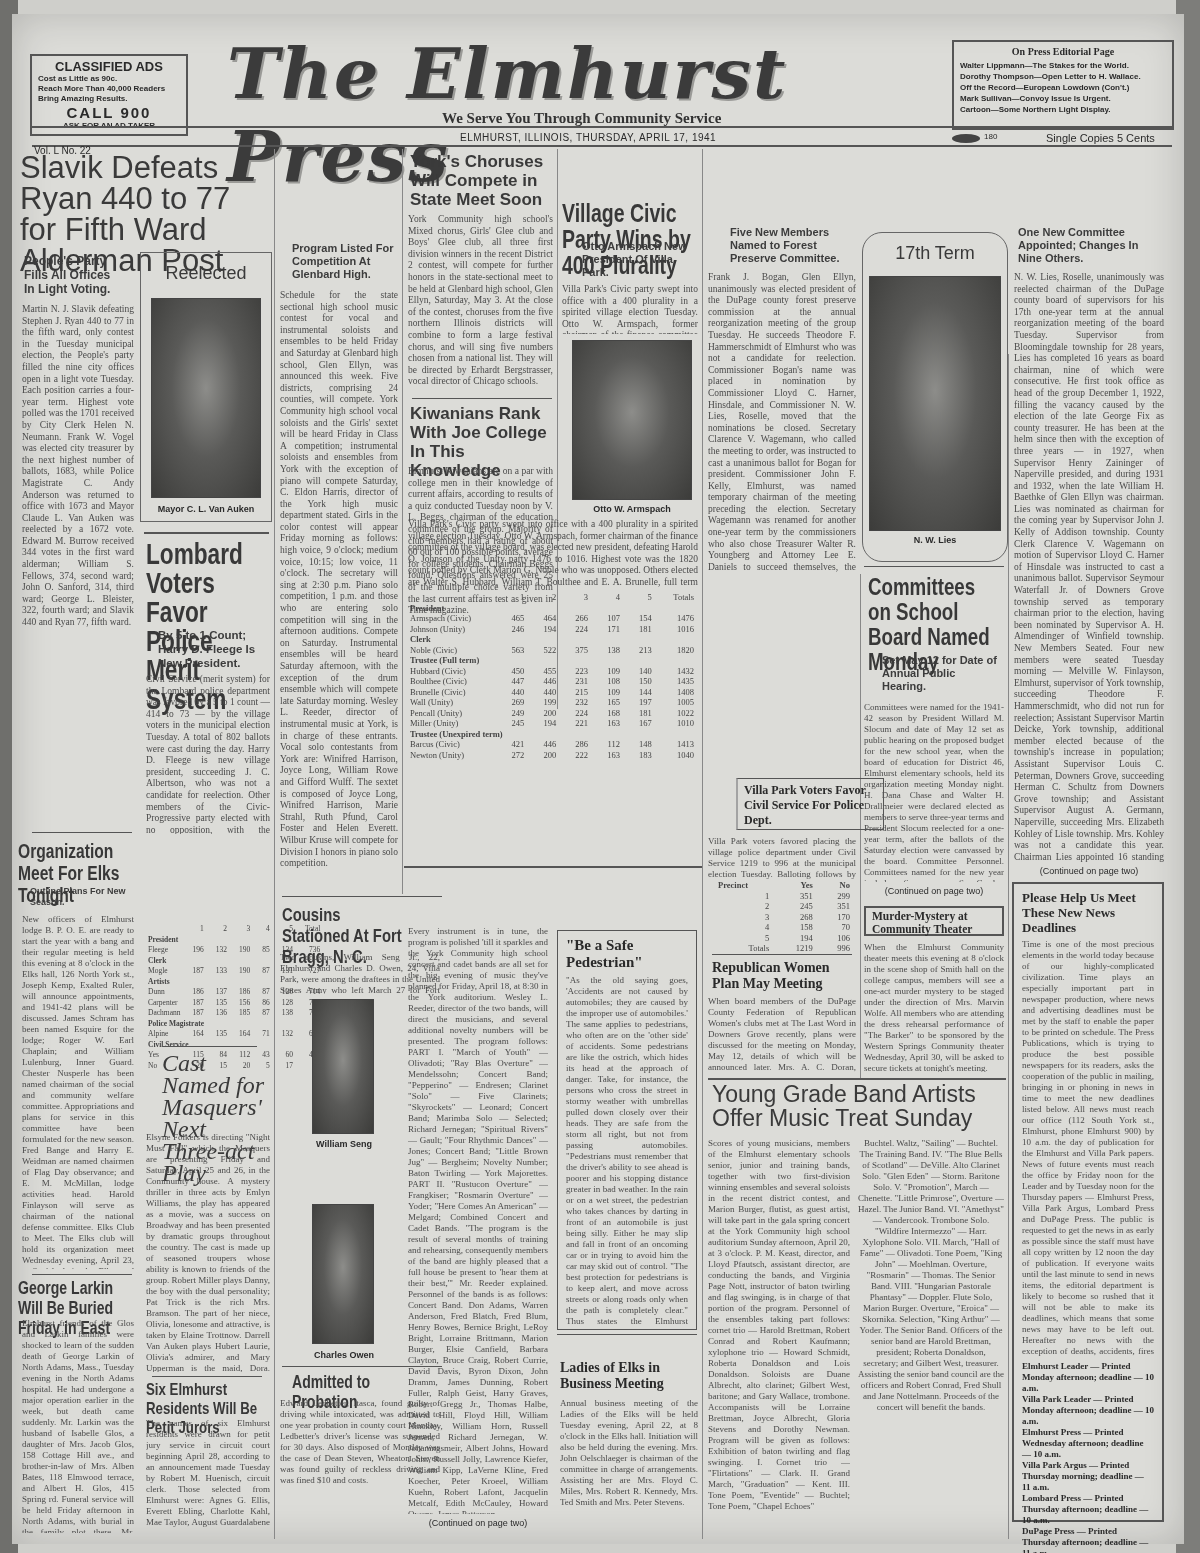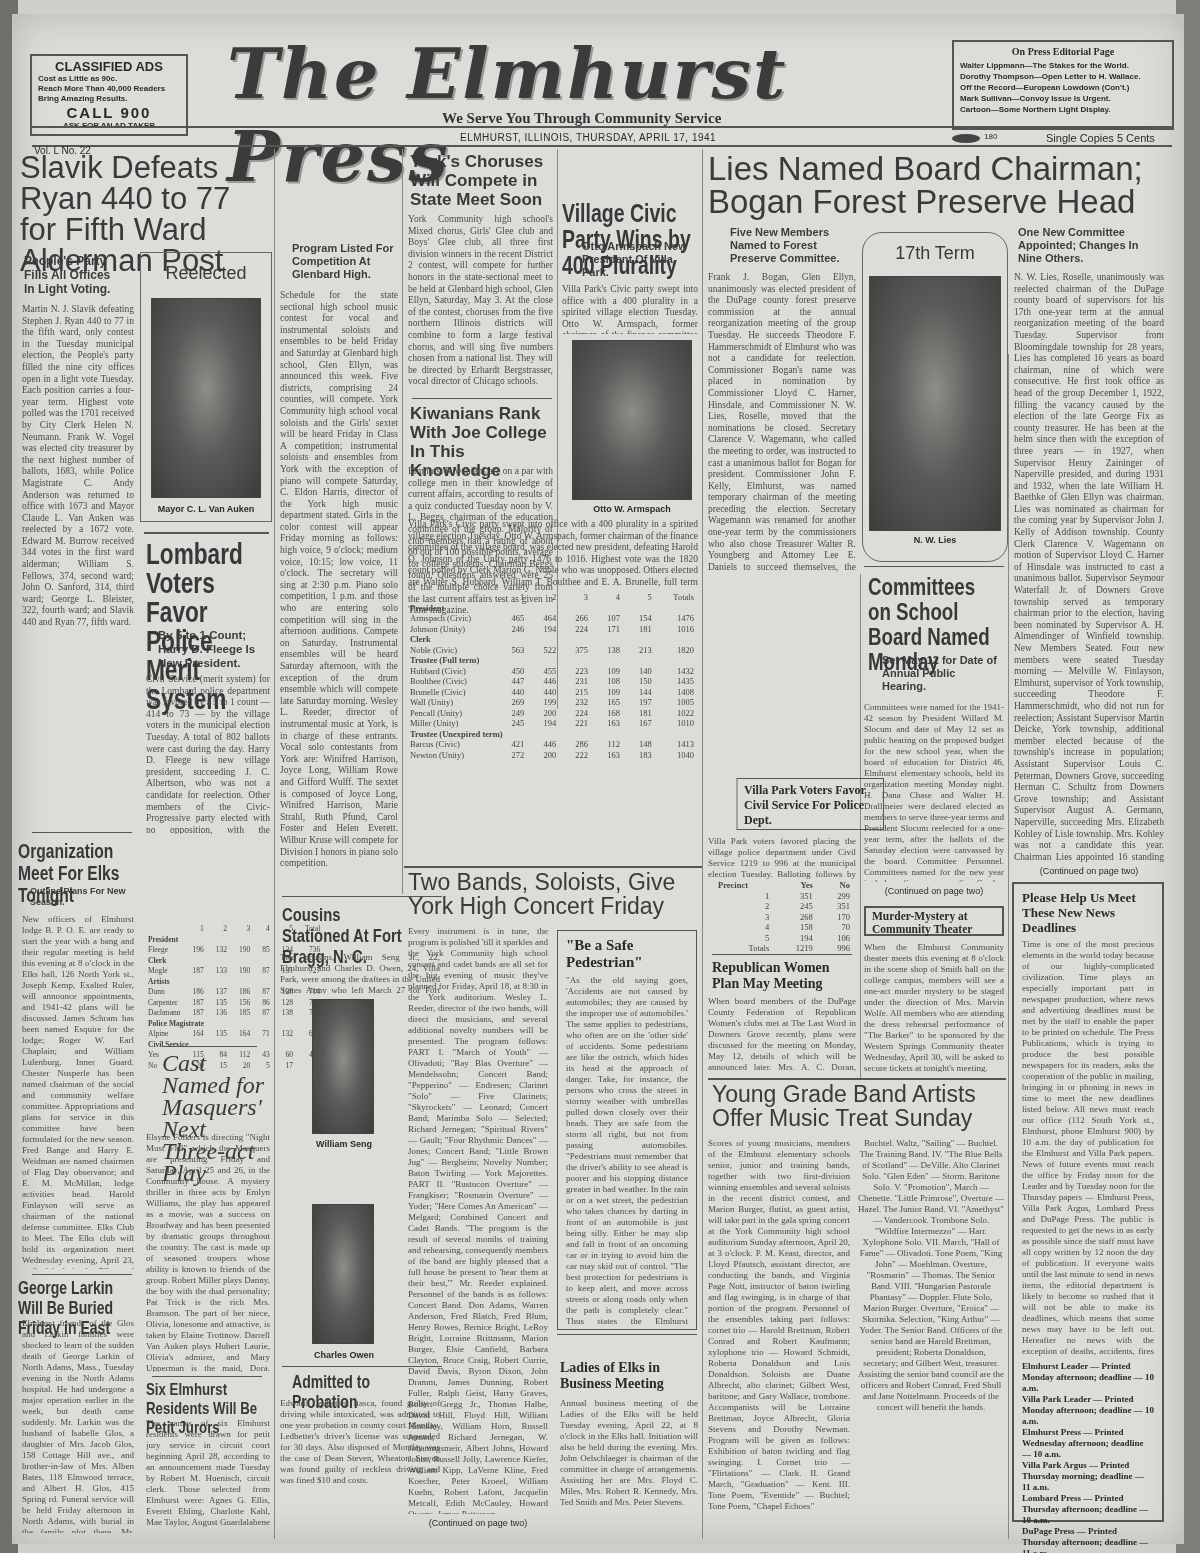--- a/index.html
+++ b/index.html
@@ -388,34 +388,32 @@
             <td>222</td>
             <td>163</td>
             <td>183</td>
             <td>1040</td>
           </tr>
     </tbody>
       </table>
   </div>
 
   <div class="rule" style="left:392px; top:852px; width:298px; height:2px;"></div>
-  <div class="abs hl-sans" style="left:396px; top:856px; width:296px; font-size:23px; line-height:24px;">Two Bands, Soloists, Give York High Concert Friday</div>
   <div class="abs body" style="left:396px; top:912px; width:140px; height:588px; font-size:9px; line-height:11px;">Every instrument is in tune, the program is polished 'till it sparkles and the York Community high school concert and cadet bands are all set for the big evening of music they've planned for Friday, April 18, at 8:30 in the York auditorium. Wesley L. Reeder, director of the two bands, will direct the musicians, and several additional novelty numbers will be presented. The program follows: PART I. "March of Youth" — Olivadoti; "Ray Blas Overture" — Mendelssohn; Concert Band; "Pepperino" — Endresen; Clarinet "Solo" — Five Clarinets; "Skyrockets" — Leonard; Concert Band; Marimba Solo — Selected; Richard Jernegan; "Spiritual Rivers" — Gault; "Four Rhythmic Dances" — Jones; Concert Band; "Little Brown Jug" — Bergheim; Novelty Number; Baton Twirling — York Majorettes. PART II. "Rustucon Overture" — Frangkiser; "Rosmarin Overture" — Yoder; "Here Comes An American" — Melgard; Combined Concert and Cadet Bands. "The program is the result of several months of training and rehearsing, consequently members of the band are highly pleased that a full house be present to 'hear them at their best,'" Mr. Reeder explained. Personnel of the bands is as follows: Concert Band. Don Adams, Warren Anderson, Fred Blatch, Fred Blum, Henry Bowes, Bernice Bright, LeRoy Bright, Lorraine Brittmann, Marion Burger, Elsie Canfield, Barbara Clayton, Bruce Craig, Robert Currie, David Davis, Byron Dixon, John Dramm, James Dunning, Robert Fuller, Ralph Geist, Harry Graves, Robert Gregg Jr., Thomas Halbe, David Hill, Floyd Hill, William Hinckley, William Horn, Russell Jensen, Richard Jernegan, W. Johaningsmeir, Albert Johns, Howard Johns, Russell Jolly, Lawrence Kiefer, William Kipp, LaVerne Kline, Fred Koecher, Peter Kroeel, William Kuehn, Robert Lafont, Jacquelin Metcalf, Edith McCauley, Howard Owens, James Patterson.</div>
   <div class="abs caption" style="left:396px; top:1504px; width:140px; font-weight:normal;">(Continued on page two)</div>
 
   <div class="abs boxed" style="left:545px; top:916px; width:140px; height:400px;">
     <div style="font-weight:bold; font-size:15px; line-height:17px; padding:6px 8px 4px;">"Be a Safe Pedestrian"</div>
     <div class="body" style="padding:0 8px; height:350px; font-size:9px; line-height:11px;">"As the old saying goes, 'Accidents are not caused by automobiles; they are caused by the improper use of automobiles.' The same applies to pedestrians, who often are on the 'other side' of accidents. Some pedestrians are like the ostrich, which hides its head at the approach of danger. Take, for instance, the persons who cross the street in stormy weather with umbrellas pulled down closely over their heads. They are safe from the storm all right, but not from passing automobiles. "Pedestrians must remember that the driver's ability to see ahead is poorer and his stopping distance greater in bad weather. In the rain or on a wet street, the pedestrian who takes chances by darting in front of an automobile is just being silly. Either he may slip and fall in front of an oncoming car or in trying to avoid him the car may skid out of control. "The best protection for pedestrians is to keep alert, and move across streets or along roads only when the path is completely clear." Thus states the Elmhurst Community hospital in "its editorial on the ninth in a series of 10 full page ads which will appear in this newspaper promoting an accident prevention and safety campaign sponsored by the Elmhurst Police department, Robert Conrad and The Elmhurst Press. For further suggestions on how to avoid vehicle-pedestrian accidents, read the remainder of the editorial on page 14 in this issue.</div>
   </div>
 
   <div class="rule" style="left:545px; top:1320px; width:140px; height:1px;"></div>
   <div class="abs" style="left:548px; top:1346px; width:140px; font-weight:bold; font-size:14px; line-height:16px;">Ladies of Elks in Business Meeting</div>
   <div class="abs body" style="left:548px; top:1384px; width:138px; height:130px; font-size:9px; line-height:11px;">Annual business meeting of the Ladies of the Elks will be held Tuesday evening, April 22, at 8 o'clock in the Elks hall. Initiation will also be held during the evening. Mrs. John Oelschlaeger is chairman of the committee in charge of arrangements. Assisting her are Mrs. Floyd C. Miles, Mrs. Robert R. Kennedy, Mrs. Ted Smith and Mrs. Peter Stevens.</div>
 
-  <div class="abs hl-sans" style="left:696px; top:138px; width:470px; font-size:33px; line-height:33px;">Lies Named Board Chairman; Bogan Forest Preserve Head</div>
   <div class="abs deck" style="left:718px; top:212px; width:120px; font-size:11px; line-height:13px;">Five New Members Named to Forest Preserve Committee.</div>
   <div class="abs body" style="left:696px; top:258px; width:148px; height:300px;">Frank J. Bogan, Glen Ellyn, unanimously was elected president of the DuPage county forest preserve commission at the annual reorganization meeting of the group Tuesday. He succeeds Theodore F. Hammerschmidt of Elmhurst who was not a candidate for reelection. Commissioner Bogan's name was placed in nomination by Commissioner Lloyd C. Harner, Hinsdale, and Commissioner N. W. Lies, Roselle, moved that the nominations be closed. Secretary Clarence V. Wagemann, who called the meeting to order, was instructed to cast a unanimous ballot for Bogan for president. Commissioner John F. Kelly, Elmhurst, was named temporary chairman of the meeting preceding the election. Secretary Wagemann was renamed for another one-year term by the commissioners who also chose Treasurer Walter R. Youngberg and Attorney Lee E. Daniels to succeed themselves, the three salaries to remain at $300 each for the coming year. President Bogan appointed the following members to the forest preserve committee.</div>
   <div class="abs photobox" style="left:850px; top:218px; width:146px; height:330px;border-radius:20px;">
     <div class="boxhead" style="margin-top:10px; font-size:18px;">17th Term</div>
     <div class="photo" style="margin:12px 6px 0; height:255px;"></div>
     <div class="caption" style="margin-top:4px;">N. W. Lies</div>
   </div>
   <div class="abs deck" style="left:1006px; top:212px; width:140px; font-size:11px; line-height:13px;">One New Committee Appointed; Changes In Nine Others.</div>
   <div class="abs body" style="left:1002px; top:258px; width:150px; height:590px;">N. W. Lies, Roselle, unanimously was reelected chairman of the DuPage county board of supervisors for his 17th one-year term at the annual reorganization meeting of the board Tuesday. Supervisor from Bloomingdale township for 28 years, Lies has completed 16 years as board chairman, nine of which were consecutive. He first took office as head of the group December 1, 1922, filling the vacancy caused by the election of the late George Fix as county treasurer. He has been at the helm since then with the exception of three years — in 1927, when Supervisor Henry Zaininger of Naperville presided, and during 1931 and 1932, when the late William H. Baethke of Glen Ellyn was chairman. Lies was nominated as chairman for the coming year by Supervisor John J. Kelly of Addison township. County Clerk Clarence V. Wagemann on motion of Supervisor Lloyd C. Harner of Hinsdale was instructed to cast a unanimous ballot. Supervisor Seymour Waterfall Jr. of Downers Grove township served as temporary chairman prior to the election, having been nominated by Supervisor A. H. Almendinger of Winfield township. New Members Seated. Four new members were seated Tuesday morning — Melville W. Finlayson, Elmhurst, supervisor of York township, succeeding Theodore F. Hammerschmidt, who did not run for reelection; Assistant Supervisor Martin Deicke, York township, additional member elected because of the township's increase in population; Assistant Supervisor Louis C. Peterman, Downers Grove, succeeding Herman C. Schultz from Downers Grove township; and Assistant Supervisor August A. Germann, Naperville, succeeding Mrs. Elizabeth Kohley of Lisle township. Mrs. Kohley was not a candidate this year. Chairman Lies appointed 16 standing committees to serve during 1941 and 1942; because of the four new members and the increase in the membership of the board from 24 to 26, the only change from last year is in nine of the committees; one new group was added; two were enlarged in membership; and six remain the same. New committee added was blind relief, comprising three members; the two enlarged were delinquent tax, from three to six members, and tuberculosis advisory committee.</div>
   <div class="abs caption" style="left:1002px; top:852px; width:150px; font-weight:normal;">(Continued on page two)</div>

